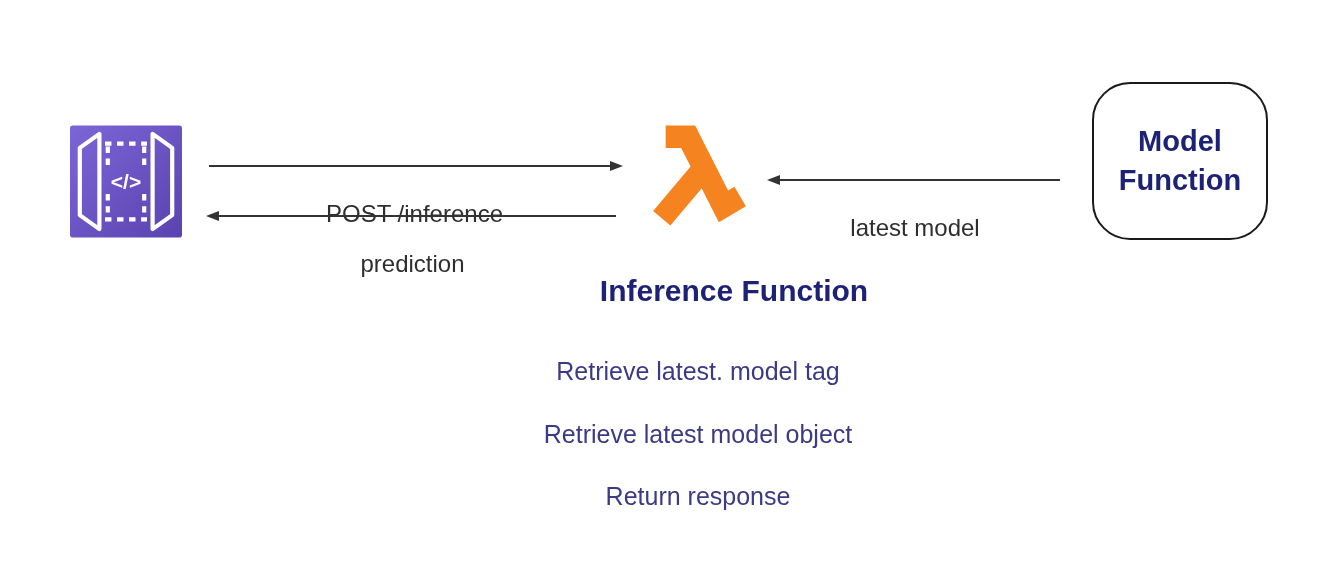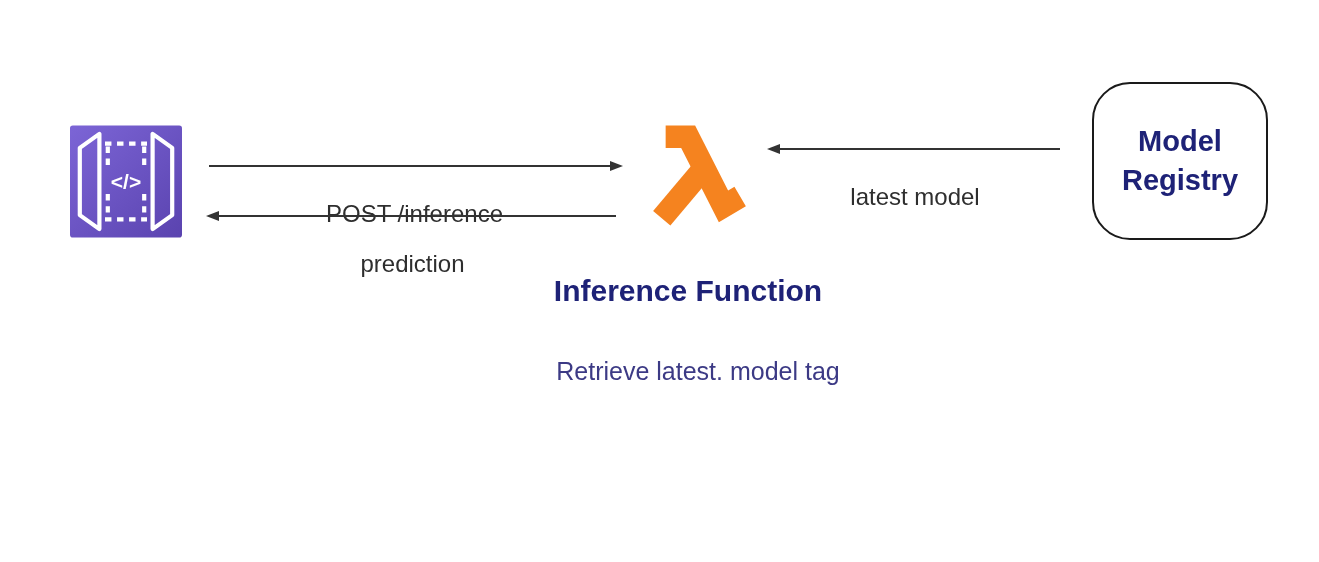--- a/index.html
+++ b/index.html
@@ -36,33 +36,33 @@
   .arrow .shaft{position:absolute;left:2px;right:2px;top:50%;height:2px;margin-top:-1px;background:var(--arrow-line);}
   .arrow .head{position:absolute;top:50%;transform:translateY(-50%);width:0;height:0;border-style:solid;}
   .arrow .head.right{right:-1px;border-width:5px 0 5px 13px;border-color:transparent transparent transparent var(--arrow-line);}
   .arrow .head.left{left:-1px;border-width:5px 13px 5px 0;border-color:transparent var(--arrow-line) transparent transparent;}
   .arrow .label{
     position:absolute;left:50%;top:50%;transform:translate(-50%,-50%);
     background:var(--page-bg);padding:0 10px;font-size:24px;color:var(--arrow-label);white-space:nowrap;margin-top:48px;
   }
   .arrow-post{left:207px;top:154px;width:415px;}
   .arrow-prediction{left:207px;top:204px;width:411px;}
-  .arrow-latest{left:768px;top:137px;width:294px;}
+  .arrow-latest{left:768px;top:168px;width:294px;}
 
   
   .registry{
     position:absolute;left:1092px;top:82px;width:176px;height:158px;box-sizing:border-box;
     border:2px solid var(--registry-border);border-radius:38px;
     display:flex;align-items:center;justify-content:center;text-align:center;
     font-size:29px;font-weight:bold;color:var(--navy);line-height:1.35;padding:0 14px;
   }
 
   
   .fn-title{
-    position:absolute;left:688px;top:274px;transform:translateX(-50%);
+    position:absolute;left:734px;top:274px;transform:translateX(-50%);
     font-size:30px;font-weight:bold;color:var(--navy);white-space:nowrap;
   }
   .step{
     position:absolute;left:698px;transform:translateX(-50%);
     font-size:25px;color:var(--step-text);white-space:nowrap;
   }
   .step-1{top:357px;}
   .step-2{top:420px;}
   .step-3{top:482px;}
 </style>
@@ -107,19 +107,21 @@
     <line class="lam" x1="57" y1="46" x2="14" y2="97"></line>
   </svg>
 
   <div class="arrow arrow-latest">
     <div class="shaft"></div>
     <div class="head left"></div>
     <span class="label">latest model</span>
   </div>
 
   <div class="registry">
-    <span>Model Registry</span>
+    <span>Model Function</span>
   </div>
 
   <div class="fn-title">Inference Function</div>
   <div class="step step-1">Retrieve latest. model tag</div>
+  <div class="step step-2">Retrieve latest model object</div>
+  <div class="step step-3">Return response</div>
 
 </div>
 
 </body></html>

